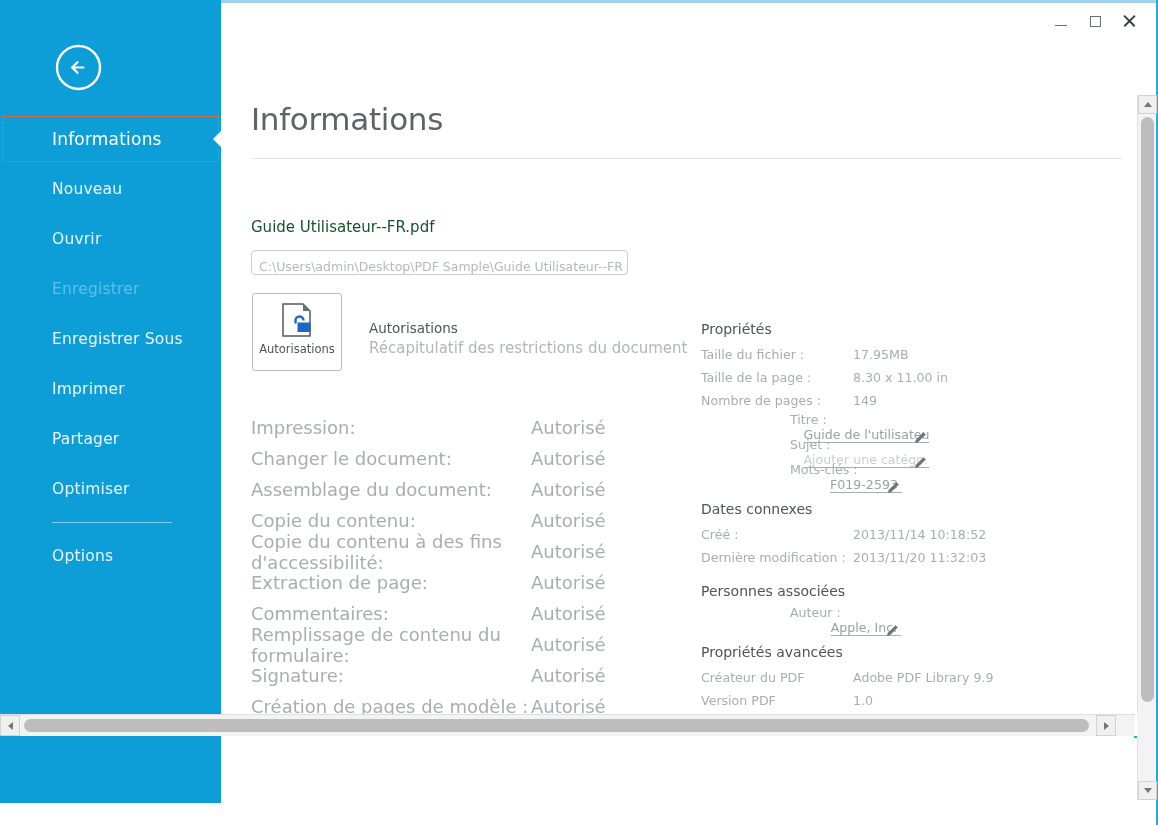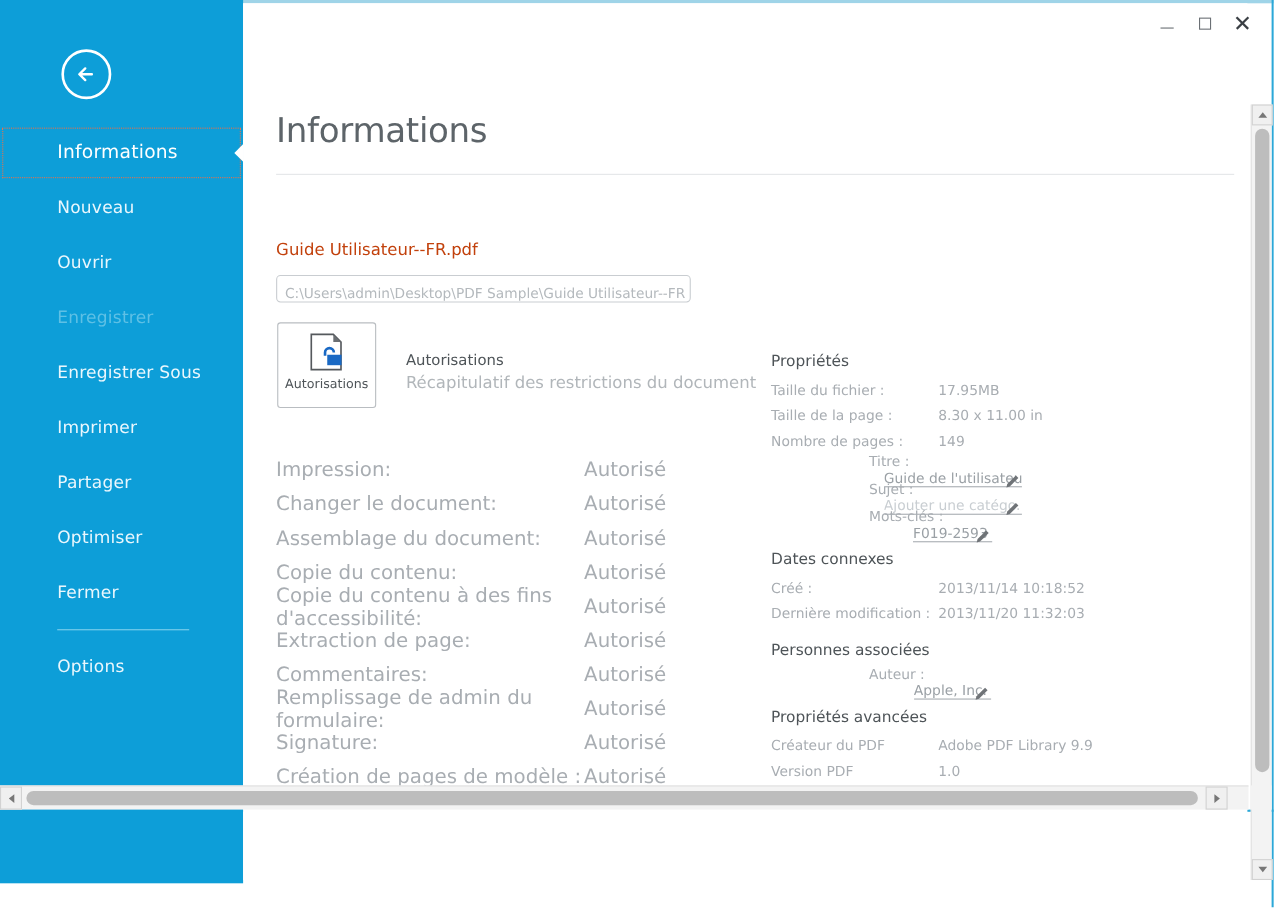--- a/index.html
+++ b/index.html
@@ -135,21 +135,21 @@
     letter-spacing: -0.3px;
   }
   .title-rule {
     position: absolute; left: 30px; top: 155px;
     width: 871px; height: 1px;
     background: #e4e6e8;
   }
 
   .file-name {
     position: absolute; left: 30px; top: 215px;
-    color: #c2410c;
+    color: #14532d;
     font-size: 15px;
   }
   .path-input {
     position: absolute; left: 30px; top: 247px;
     width: 377px; height: 25px;
     border: 1px solid #c9cdd1;
     border-radius: 4px;
     background: #ffffff;
     color: #b4b9bd;
     font-size: 12.5px;
@@ -377,23 +377,20 @@
       </div>
 
       <div class="nav-item">
         <span>Partager</span>
       </div>
 
       <div class="nav-item">
         <span>Optimiser</span>
       </div>
 
-      <div class="nav-item">
-        <span>Fermer</span>
-      </div>
 
       <div class="nav-sep"></div>
 
       <div class="nav-item">
         <span>Options</span>
       </div>
 
     </div>
   </div>
 
@@ -444,21 +441,21 @@
       </div>
       <div class="perm-row">
         <span class="k">Extraction de page:</span>
         <span class="v">Autorisé</span>
       </div>
       <div class="perm-row">
         <span class="k">Commentaires:</span>
         <span class="v">Autorisé</span>
       </div>
       <div class="perm-row">
-        <span class="k">Remplissage de admin du formulaire:</span>
+        <span class="k">Remplissage de contenu du formulaire:</span>
         <span class="v">Autorisé</span>
       </div>
       <div class="perm-row">
         <span class="k">Signature:</span>
         <span class="v">Autorisé</span>
       </div>
       <div class="perm-row">
         <span class="k">Création de pages de modèle :</span>
         <span class="v">Autorisé</span>
       </div>

